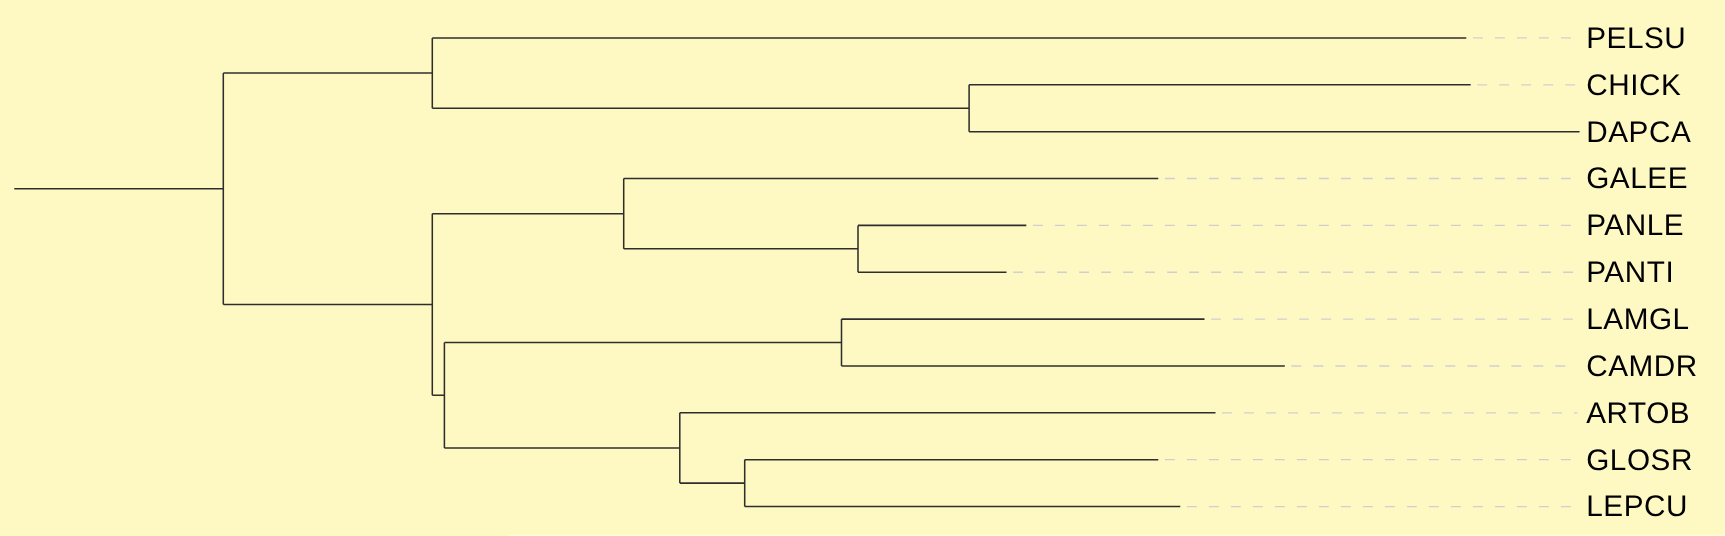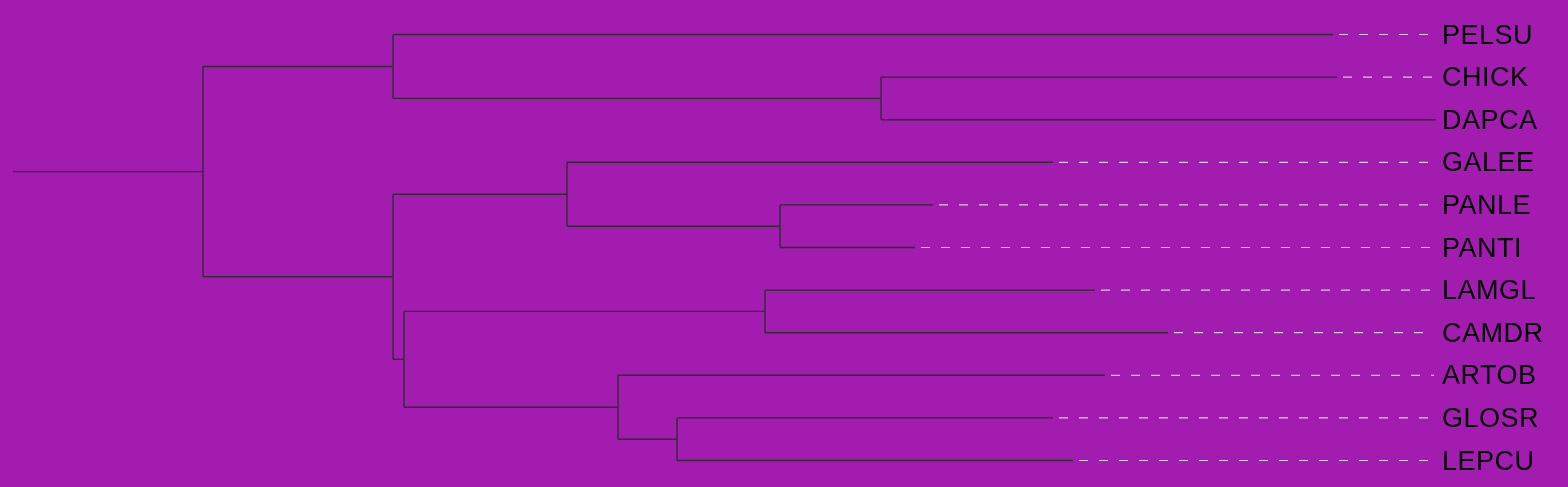--- a/index.html
+++ b/index.html
@@ -4,21 +4,21 @@
 <style>
   html, body {
     margin: 0;
     padding: 0;
     background: #ffffff;
   }
   #plot {
     position: relative;
     width: 1568px;
     height: 487px;
-    background: #a21caf;
+    background: #fef9c3;
     overflow: hidden;
     text-decoration: underline;
   }
   svg {
     display: block;
   }
   .branch {
     stroke: #2e2e2e;
     stroke-width: 1.4;
     fill: none;

